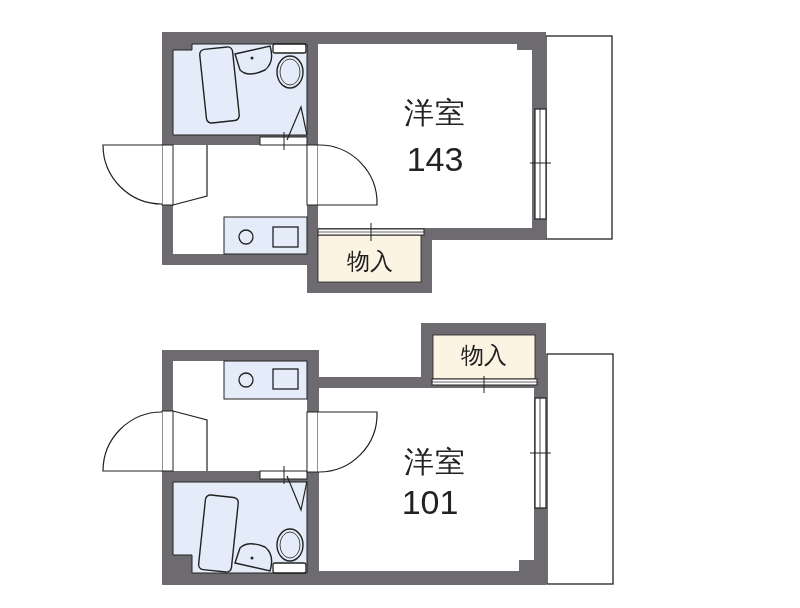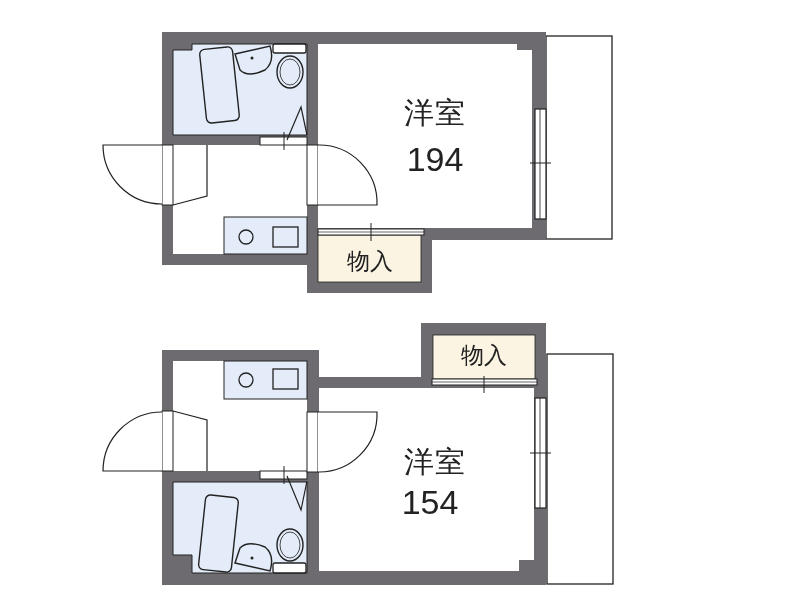--- a/index.html
+++ b/index.html
@@ -99,18 +99,18 @@
     <rect x="307" y="412" width="11" height="60" fill="#fff" stroke="#222" stroke-width="1"></rect>
     <path d="M318,472 A58,58 0 0 0 377,412 H318" fill="#fff" stroke="#222" stroke-width="1.2"></path>
 
     <rect x="535" y="398" width="11" height="110" fill="#fff" stroke="#222" stroke-width="1.2"></rect>
     <line x1="540" y1="398" x2="540" y2="508" stroke="#222" stroke-width="0.8"></line>
     <line x1="530" y1="453" x2="551" y2="453" stroke="#222" stroke-width="1"></line>
   </g>
 </svg>
 
 <div class="lbl room-name" style="left:390px; top:98px; width:90px;">洋室</div>
-<div class="lbl room-num" style="left:390px; top:142px; width:90px;">194</div>
+<div class="lbl room-num" style="left:390px; top:142px; width:90px;">143</div>
 <div class="lbl closet" style="left:330px; top:250px; width:80px;">物入</div>
 
 <div class="lbl room-name" style="left:390px; top:447px; width:90px;">洋室</div>
-<div class="lbl room-num" style="left:385px; top:485px; width:90px;">154</div>
+<div class="lbl room-num" style="left:385px; top:485px; width:90px;">101</div>
 <div class="lbl closet" style="left:444px; top:344px; width:80px;">物入</div>
 
 </body></html>

